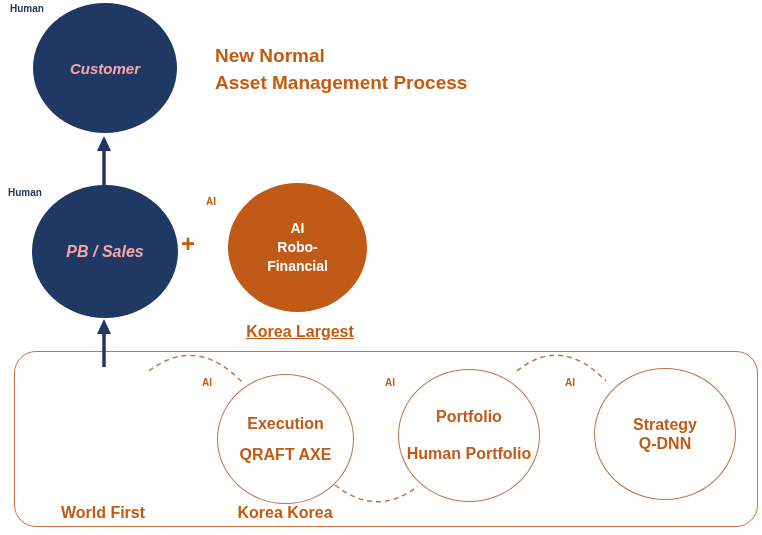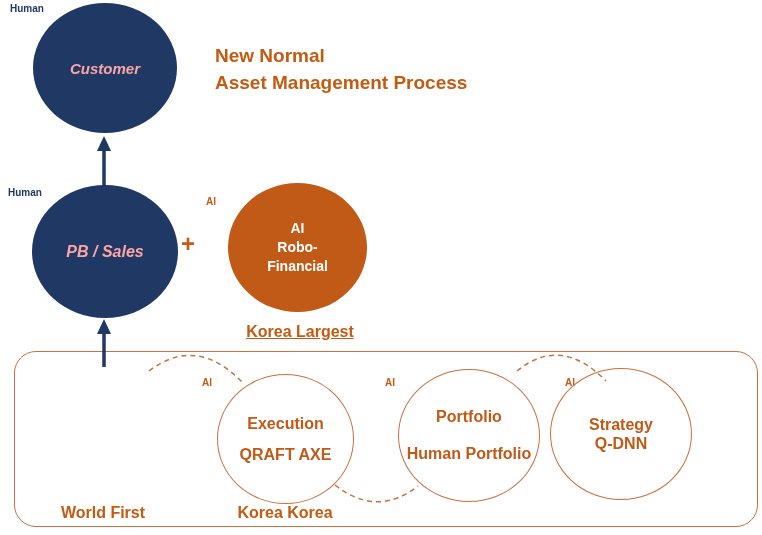--- a/index.html
+++ b/index.html
@@ -28,21 +28,21 @@
 
   .robo{left:228px;top:183px;width:139px;height:129px;}
   .robo .line{font-size:14px;font-weight:600;line-height:19px;}
 
   .fp{left:35px;top:367px;width:143px;height:138px;}
   .fp .line{font-size:14px;font-weight:bold;line-height:19px;}
   .fp .gap-above{margin-top:19px;}
 
   .exec{left:217px;top:374px;width:135px;height:128px;gap:13px;}
   .portfolio{left:398px;top:369px;width:140px;height:131px;gap:19px;}
-  .strategy{left:550px;top:368px;width:140px;height:130px;gap:1px;}
+  .strategy{left:594px;top:368px;width:140px;height:130px;gap:1px;}
   .outline-circle .node-title{font-size:16px;font-weight:600;}
   .outline-circle .node-sub{font-size:16px;font-weight:bold;}
 
   .title-block{left:215px;top:42px;color:#C55A11;font-size:19px;font-weight:bold;line-height:27px;}
 
   .human-top{left:10px;top:3px;}
   .human-mid{left:8px;top:187px;}
 
   .plus-sign{left:181px;top:230px;color:#C55A11;font-size:24px;font-weight:bold;}
 

